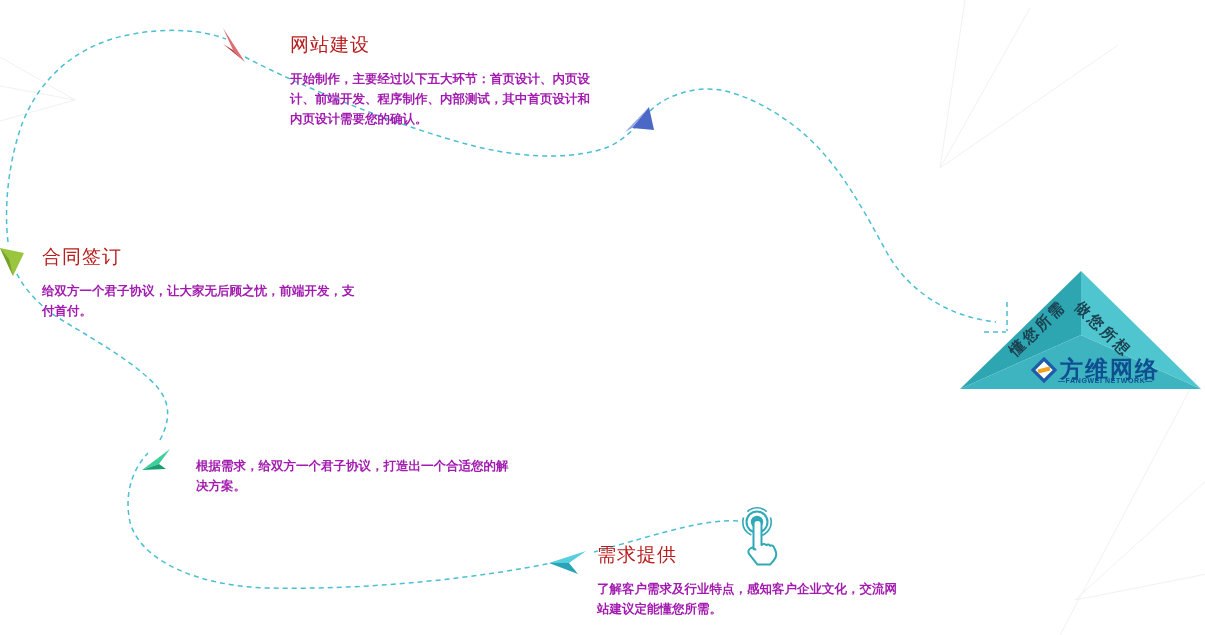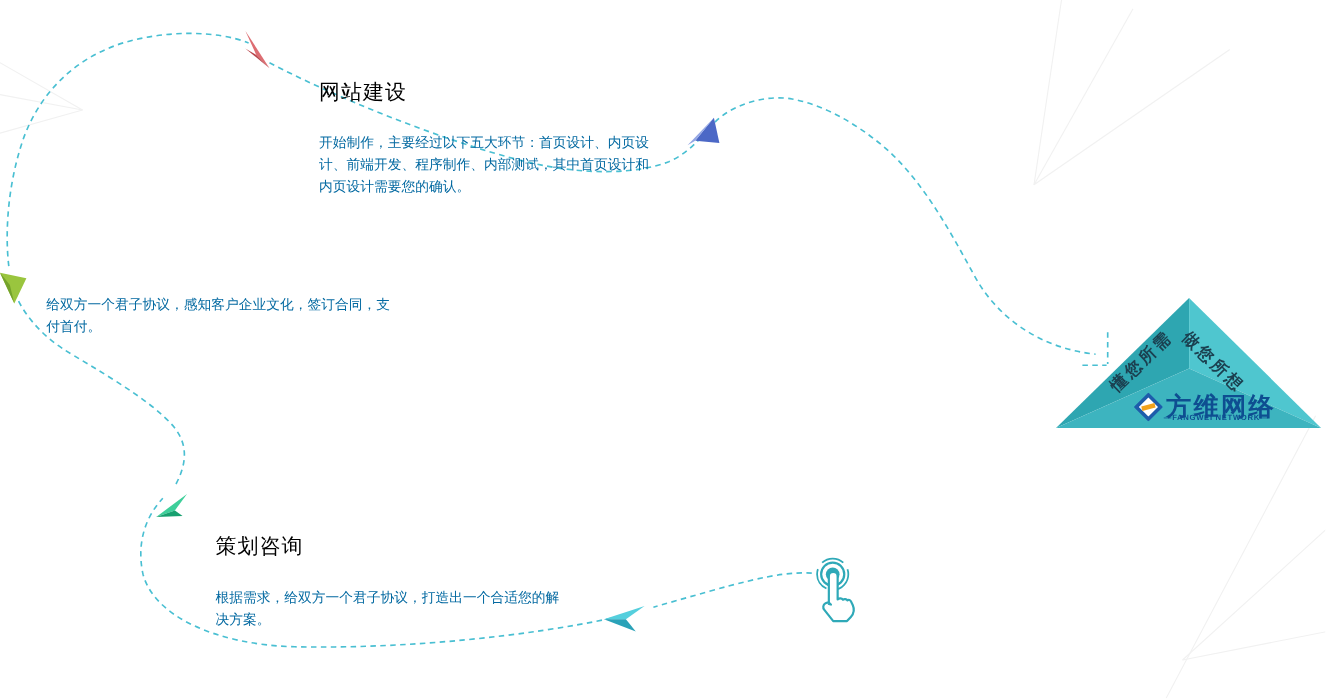--- a/index.html
+++ b/index.html
@@ -2,23 +2,23 @@
 <html><head>
 <meta charset="utf-8">
 <style>
   html,body{margin:0;padding:0;background:#fff;}
   #canvas{
     position:relative;width:1205px;height:635px;overflow:hidden;background:#ffffff;
     font-family:"Liberation Sans","DejaVu Sans",sans-serif;
   }
   #bg-svg{position:absolute;left:0;top:0;}
   .step{position:absolute;}
-  .step-title{font-size:19px;color:#000000;font-weight:400;letter-spacing:1px;margin-top:39px;}
-  .step-desc{font-size:12.5px;color:#0369a1;line-height:20px;margin-top:23px;
-    word-break:break-all;line-break:anywhere;}
+  .step-title{font-size:19px;color:#b91c1c;font-weight:400;letter-spacing:1px;}
+  .step-desc{font-size:12.5px;color:#a21caf;line-height:20px;margin-top:11px;
+    word-break:break-all;line-break:anywhere;font-weight:bold;}
   .face-label{position:absolute;font-size:15px;font-weight:700;color:#1b4050;
     letter-spacing:3px;white-space:nowrap;transform-origin:center;}
   .brand-row{position:absolute;left:1031px;top:354px;display:flex;align-items:center;}
   .brand-name{font-size:23px;font-weight:700;color:#0e4e91;letter-spacing:2px;
     white-space:nowrap;margin-left:3px;}
   .brand-en{position:absolute;left:1058px;top:377px;font-size:7px;font-weight:700;
     color:#0e4e91;letter-spacing:0.6px;white-space:nowrap;}
 </style>
 </head>
 <body>
@@ -96,28 +96,32 @@
 
   <div class="step" style="left:290px;top:32px;width:306px;">
     <div class="step-title">网站建设</div>
     <div class="step-desc">开始制作，主要经过以下五大环节：首页设计、内页设计、前端开发、程序制作、内部测试，其中首页设计和内页设计需要您的确认。</div>
   </div>
 
   <div class="step" style="left:672px;top:109px;width:268px;">
   </div>
 
   <div class="step" style="left:42px;top:244px;width:318px;">
-    <div class="step-desc">给双方一个君子协议，感知客户企业文化，签订合同，支付首付。</div>
+    <div class="step-title">合同签订</div>
+    <div class="step-desc">给双方一个君子协议，让大家无后顾之忧，前端开发，支付首付。</div>
   </div>
 
   <div class="step" style="left:196px;top:445px;width:318px;">
-    <div class="step-title">策划咨询</div>
     <div class="step-desc">根据需求，给双方一个君子协议，打造出一个合适您的解决方案。</div>
   </div>
 
+  <div class="step" style="left:597px;top:542px;width:306px;">
+    <div class="step-title">需求提供</div>
+    <div class="step-desc">了解客户需求及行业特点，感知客户企业文化，交流网站建议定能懂您所需。</div>
+  </div>
 
   <div class="face-label" style="left:1002px;top:319px;transform:rotate(-44deg);">懂您所需</div>
   <div class="face-label" style="left:1067px;top:320px;transform:rotate(44deg);">做您所想</div>
 
   <div class="brand-row">
     <svg width="26" height="26" viewBox="0 0 26 26">
       <polygon points="13,2 24,13 13,24 2,13" fill="#ffffff" stroke-width="3.2" stroke="#1d5cab"></polygon>
       <line x1="7" y1="14.5" x2="19" y2="11.5" stroke-width="4.2" stroke="#f2a21c"></line>
     </svg>
     <span class="brand-name">方维网络</span>

